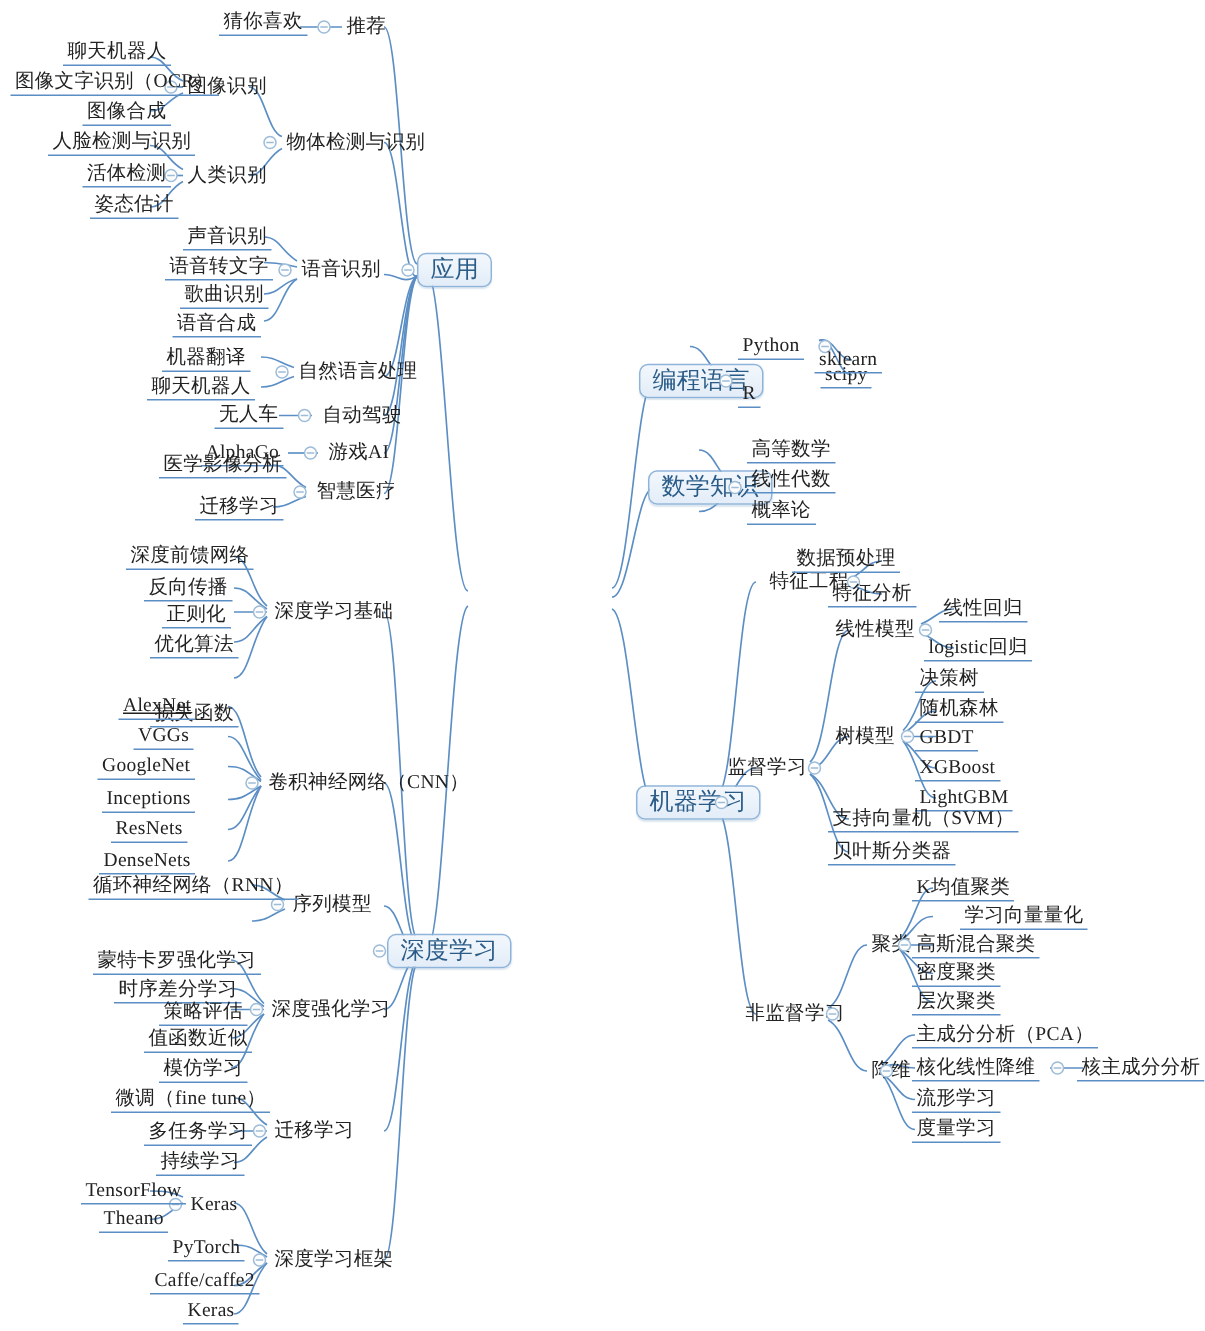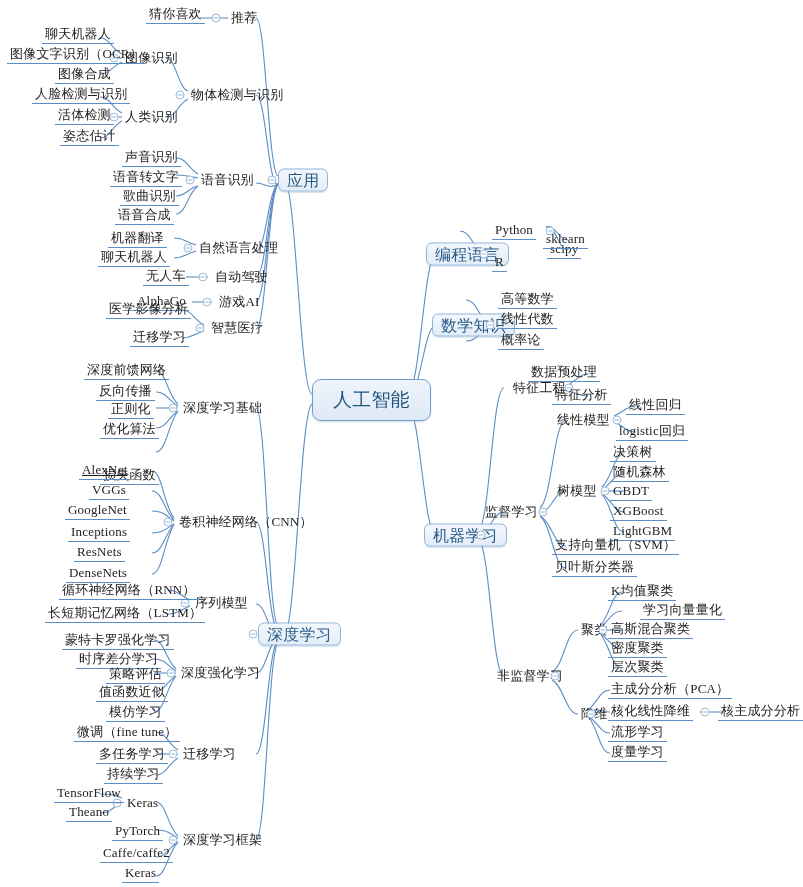--- a/index.html
+++ b/index.html
@@ -211,21 +211,20 @@
       <path d="M178 836 C 168 828, 166 802, 156 802"></path>
       <path d="M178 838 C 168 832, 166 830, 156 830"></path>
       <path d="M178 842 C 168 848, 166 857, 156 857"></path>
       <path d="M178 842 C 168 852, 166 876, 156 876"></path>
 
       <path d="M122 798 C 112 794, 110 794, 100 794"></path>
       <path d="M122 802 C 112 808, 110 813, 100 813"></path>
     </g>
   </svg>
 
-  <div class="node root" style="left:312px;top:400px;">人工智能</div>
 
   <div class="node lvl2" style="left:278px;top:180px;">应用</div>
   <span class="toggle" style="left:272px;top:180px;"></span>
 
   <div class="node plain" style="left:228px;top:18px;">推荐</div>
   <span class="toggle" style="left:216px;top:18px;"></span>
   <div class="node leaf" style="left:146px;top:15px;">猜你喜欢</div>
 
   <div class="node plain" style="left:188px;top:95px;">物体检测与识别</div>
   <span class="toggle" style="left:180px;top:95px;"></span>
@@ -344,21 +343,20 @@
   <div class="node leaf" style="left:79px;top:471px;text-decoration:underline;">AlexNet</div>
   <div class="node leaf" style="left:89px;top:491px;">VGGs</div>
   <div class="node leaf" style="left:65px;top:511px;">GoogleNet</div>
   <div class="node leaf" style="left:68px;top:533px;">Inceptions</div>
   <div class="node leaf" style="left:74px;top:553px;">ResNets</div>
   <div class="node leaf" style="left:66px;top:574px;">DenseNets</div>
 
   <div class="node plain" style="left:192px;top:603px;">序列模型</div>
   <span class="toggle" style="left:185px;top:603px;"></span>
   <div class="node leaf" style="left:59px;top:591px;">循环神经网络（RNN）</div>
-  <div class="node leaf" style="left:45px;top:614px;">长短期记忆网络（LSTM）</div>
 
   <div class="node plain" style="left:178px;top:673px;">深度强化学习</div>
   <span class="toggle" style="left:171px;top:673px;"></span>
   <div class="node leaf" style="left:62px;top:641px;">蒙特卡罗强化学习</div>
   <div class="node leaf" style="left:76px;top:660px;">时序差分学习</div>
   <div class="node leaf" style="left:106px;top:675px;">策略评估</div>
   <div class="node leaf" style="left:96px;top:693px;">值函数近似</div>
   <div class="node leaf" style="left:106px;top:713px;">模仿学习</div>
 
   <div class="node plain" style="left:180px;top:754px;">迁移学习</div>

